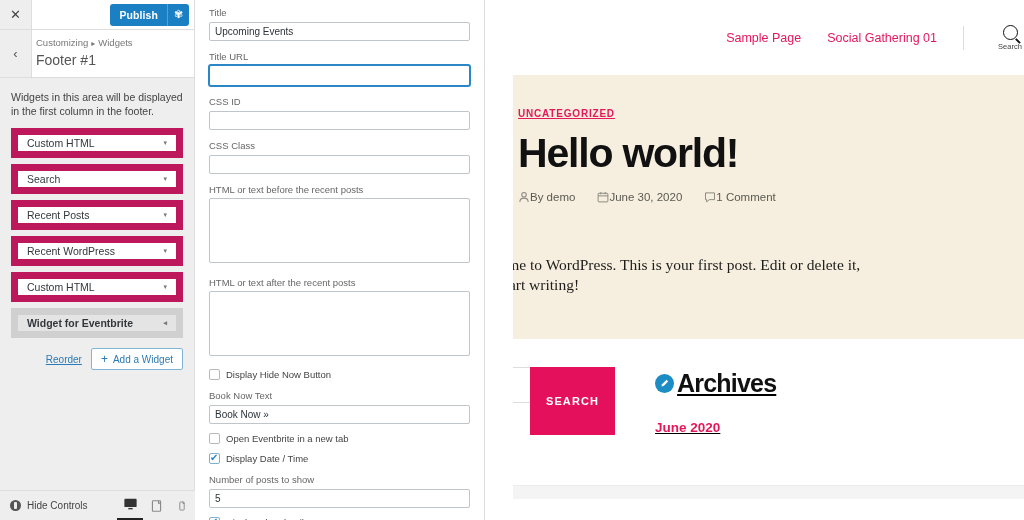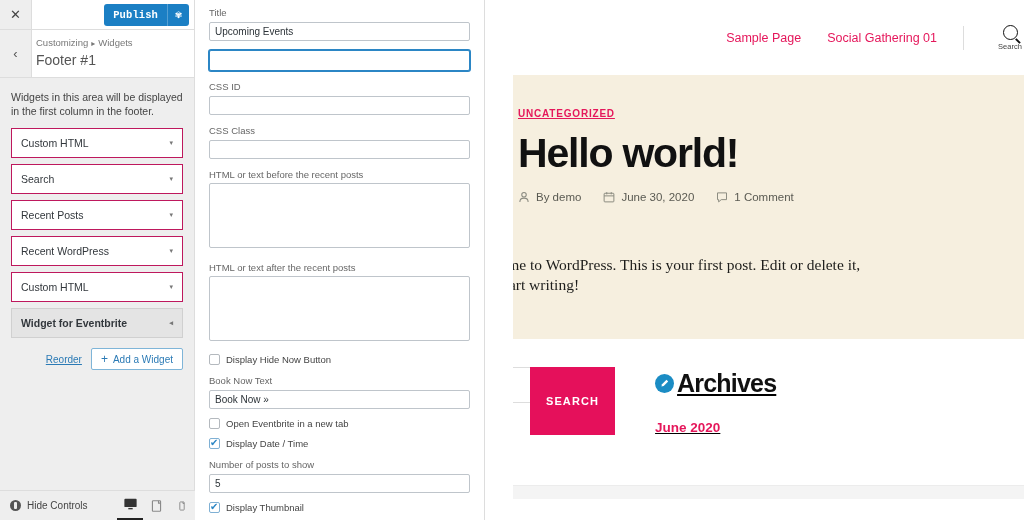--- a/index.html
+++ b/index.html
@@ -30,21 +30,21 @@
     width: 32px; height: 29px;
     display: flex; align-items: center; justify-content: center;
     background: #eee; border-right: 1px solid #ddd;
     font-size: 13px; color: #444; cursor: pointer;
     flex: 0 0 32px;
   }
   .cz-publish-wrap {
     margin-left: auto; margin-right: 5px;
     display: flex; align-items: stretch;
     background: #1b7fc4; border-radius: 3px;
-    height: 22px; overflow: hidden; font-family: Liberation Mono, monospace;
+    height: 22px; overflow: hidden;
   }
   .cz-publish {
     color: #fff; font-size: 10.5px; font-weight: bold;
     padding: 0 9px; display: flex; align-items: center;
     cursor: pointer; letter-spacing: .1px;
   }
   .cz-publish-gear {
     width: 22px; display: flex; align-items: center; justify-content: center;
     color: #fff; font-size: 11px; cursor: pointer;
     border-left: 1px solid rgba(255,255,255,.25);
@@ -66,21 +66,21 @@
   .cz-crumb .sep { margin: 0 3px; font-size: 8px; }
   .cz-title { font-size: 14px; color: #555; line-height: 20px; }
 
   .cz-desc {
     font-size: 10.5px; color: #444; line-height: 14px;
     padding: 12px 11px 10px 11px;
   }
 
   .widget-list { padding: 0 11px; }
   .widget-item {
-    background: #fff; border: 1px solid #be185d;
+    background: #fff; border: 7px solid #be185d;
     height: 30px; margin-bottom: 6px;
     display: flex; align-items: center;
     padding: 0 9px; cursor: pointer;
     font-size: 10.5px; color: #32373c;
   }
   .widget-item.active { background: #e4e4e4; border-color: #d0d0d0; font-weight: bold; }
   .widget-item .wname { flex: 1; }
   .widget-item .warrow { font-size: 7px; color: #777; }
 
   .widget-actions {
@@ -219,21 +219,21 @@
     margin-bottom: 10px;
   }
   .post-title {
     font-size: 41px; font-weight: bold; color: #111;
     letter-spacing: -1.2px; line-height: 48px; margin: 0 0 14px 0;
   }
   .post-meta {
     display: flex; align-items: center; gap: 22px;
     font-size: 11.5px; color: #5a5a52;
   }
-  .meta-item { display: flex; align-items: center; gap: 6px; }
+  .meta-item { display: flex; align-items: center; }
   .meta-ico { width: 12px; height: 12px; color: #8a8a80; flex: 0 0 12px; }
 
   .post-excerpt {
     padding-left: 440px; padding-right: 150px;
     background: #F6EFDF;
     font-family: "Liberation Serif", serif;
     font-size: 15.5px; color: #1d1d1b; line-height: 20px;
     padding-top: 10px; padding-bottom: 44px;
   }
 
@@ -345,20 +345,21 @@
       </div>
 
     </div>
   </div>
 
   <div class="form-panel">
 
     <label class="fld-label">Title</label>
     <input class="fld-input" value="Upcoming Events" style="">
 
+    <label class="fld-label">Title URL</label>
     <input class="fld-input focused" value="" style="">
 
     <label class="fld-label">CSS ID</label>
     <input class="fld-input" value="" style="">
 
     <label class="fld-label">CSS Class</label>
     <input class="fld-input" value="" style="">
 
     <label class="fld-label">HTML or text before the recent posts</label>
     <textarea class="fld-textarea" style=""></textarea>

